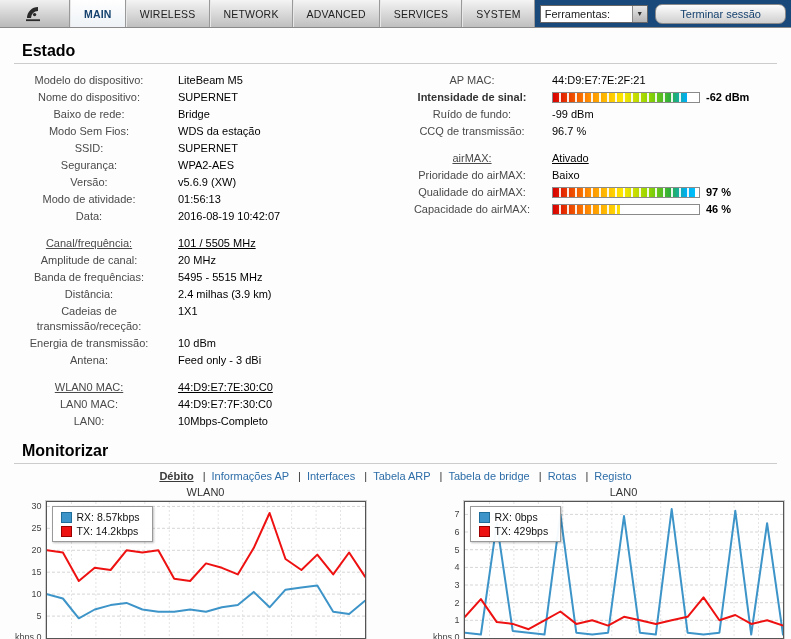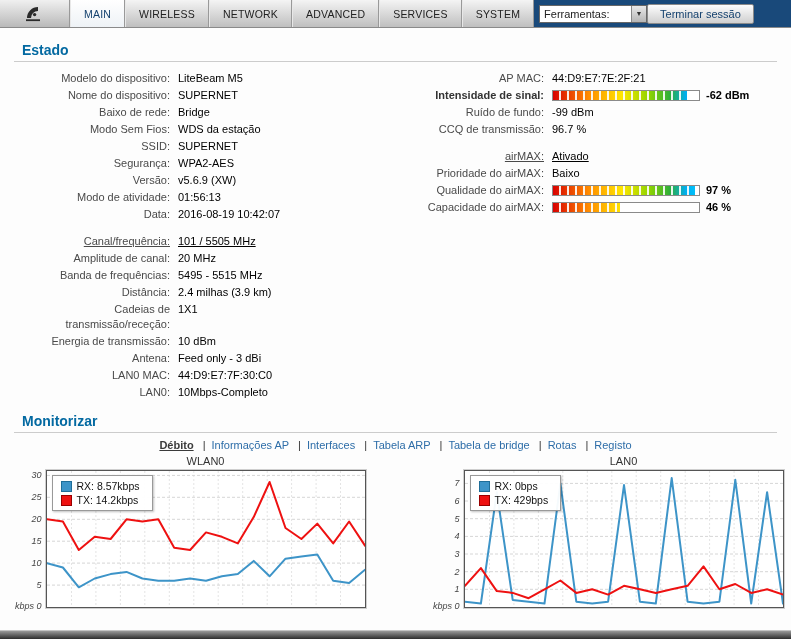--- a/index.html
+++ b/index.html
@@ -22,55 +22,55 @@
   }
   .tabs { display: flex; align-items: stretch; }
   .tab {
     display: flex; align-items: center; padding: 0 13px;
     font-size: 10.5px; letter-spacing: .2px; color: #222; text-decoration: none;
     background: linear-gradient(#f4f4f4, #bfbfbf);
     border-right: 1px solid #999; border-left: 1px solid #e8e8e8; cursor: pointer;
   }
   .tab.active {
     background: linear-gradient(#ffffff, #eef2f6);
-    color: #14416e; font-weight: normal;
+    color: #14416e; font-weight: bold;
   }
   .topbar-right {
     flex: 1; background: #19497a; display: flex; align-items: center;
-    padding: 0 5px;
+    justify-content: space-between; padding: 0 5px;
   }
   .fake-select {
     width: 108px; height: 18px; background: #fff; border: 1px solid #666;
     display: flex; align-items: center; justify-content: space-between;
     font-size: 11px; color: #222; padding-left: 4px; cursor: pointer;
   }
   .fake-select .arrow {
     width: 15px; height: 100%; background: linear-gradient(#e8e8e8,#b5b5b5);
     border-left: 1px solid #888; display: flex; align-items: center; justify-content: center;
     font-size: 7px; color: #333;
   }
   .logout-btn {
-    height: 20px; padding: 0 12px; font-size: 11px; color: #14416e;
+    height: 20px; padding: 0 24px; font-size: 11px; color: #14416e;
     background: linear-gradient(#fdfdfd, #cfcfcf); border: 1px solid #8a8a8a;
-    border-radius: 2px; cursor: pointer; font-family: "Liberation Sans", sans-serif;
+    border-radius: 7px; cursor: pointer; font-family: "Liberation Sans", sans-serif;
   }
 
   
   main { flex: 1; padding-top: 4px; }
   .section-title {
-    font-size: 14px; font-weight: bold; color: #0369a1;
+    font-size: 16px; font-weight: bold; color: #000000;
     margin: 6px 14px 0 14px; padding: 4px 0 3px 8px;
     border-bottom: 1px solid #ccc;
   }
 
   
   .status-grid { display: flex; align-items: flex-start; padding: 8px 0 2px 8px; }
   table.status { border-collapse: collapse; }
   table.status td { padding: 1px 0; vertical-align: top; line-height: 15px; }
-  td.lbl { text-align: right; color: #4a4a4a; padding-right: 8px !important; }
+  td.lbl { text-align: center; color: #4a4a4a; padding-right: 8px !important; }
   td.val { color: #000; }
   .t-left { width: 392px; }
   .t-left td.lbl { width: 170px; }
   .t-right td.lbl { width: 152px; }
   tr.gap > td { padding-top: 11px !important; text-decoration: underline; }
   td.lbl.bold { font-weight: bold; color: #333; }
   .val-flex { display: flex; align-items: center; gap: 6px; font-weight: bold; }
 
   .meter {
     display: inline-block; width: 148px; height: 11px; border: 1px solid #8a8a8a;
@@ -88,21 +88,21 @@
   .links { text-align: center; margin: 6px 0 4px 0; }
   .link-wrap + .link-wrap::before { content: "|"; color: #333; margin: 0 6px; }
   .links a { color: #2d6da8; text-decoration: none; cursor: pointer; }
   .links a.active { color: #3b3b3b; font-weight: bold; text-decoration: underline; }
 
   
   .charts { display: flex; justify-content: center; gap: 60px; margin: 4px 10px 0 10px; }
   .chart-block { width: 358px; }
   .chart-title { text-align: center; padding-left: 38px; font-size: 11px; color: #333; margin-bottom: 3px; }
   .chart-row { display: flex; }
-  .axis-col { position: relative; width: 38px; height: 138px; flex: 0 0 auto; font-style: italic; }
+  .axis-col { position: relative; width: 38px; height: 138px; flex: 0 0 auto; }
   .axis-col .tick {
     position: absolute; right: 4px; font-size: 9px; color: #444; line-height: 9px;
   }
   .axis-col .origin {
     position: absolute; bottom: -3px; right: 4px; font-size: 9px; color: #444; white-space: nowrap;
   }
   .plot {
     position: relative; width: 320px; height: 138px; background: #fff;
     border: 1px solid #555; outline: 1px solid #cfcfcf;
   }
@@ -217,20 +217,24 @@
               <td class="lbl">Cadeias de transmissão/receção:</td>
               <td class="val">1X1</td>
             </tr>
         <tr>
               <td class="lbl">Energia de transmissão:</td>
               <td class="val">10 dBm</td>
             </tr>
         <tr>
               <td class="lbl">Antena:</td>
               <td class="val">Feed only - 3 dBi</td>
+            </tr>
+        <tr class="gap">
+              <td class="lbl">WLAN0 MAC:</td>
+              <td class="val">44:D9:E7:7E:30:C0</td>
             </tr>
         <tr>
               <td class="lbl">LAN0 MAC:</td>
               <td class="val">44:D9:E7:7F:30:C0</td>
             </tr>
         <tr>
               <td class="lbl">LAN0:</td>
               <td class="val">10Mbps-Completo</td>
             </tr>
       </tbody>

